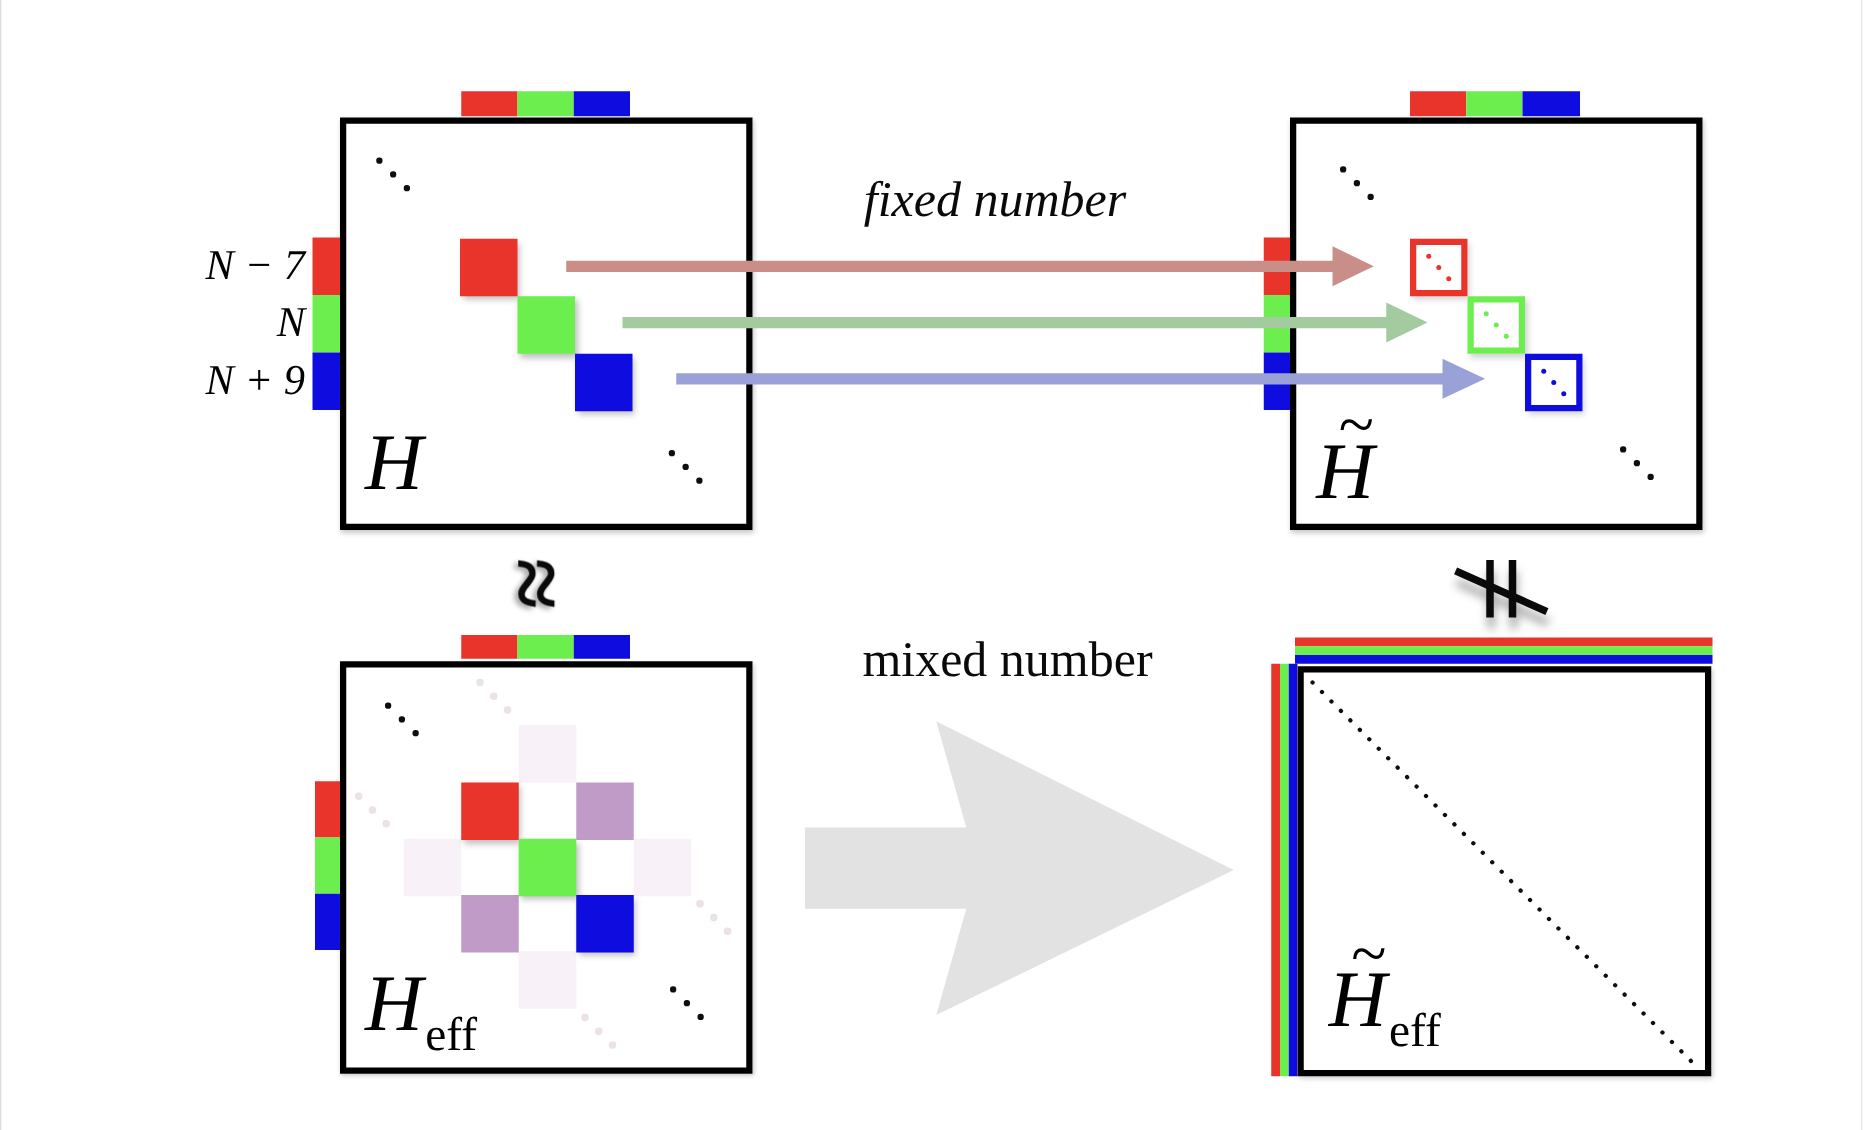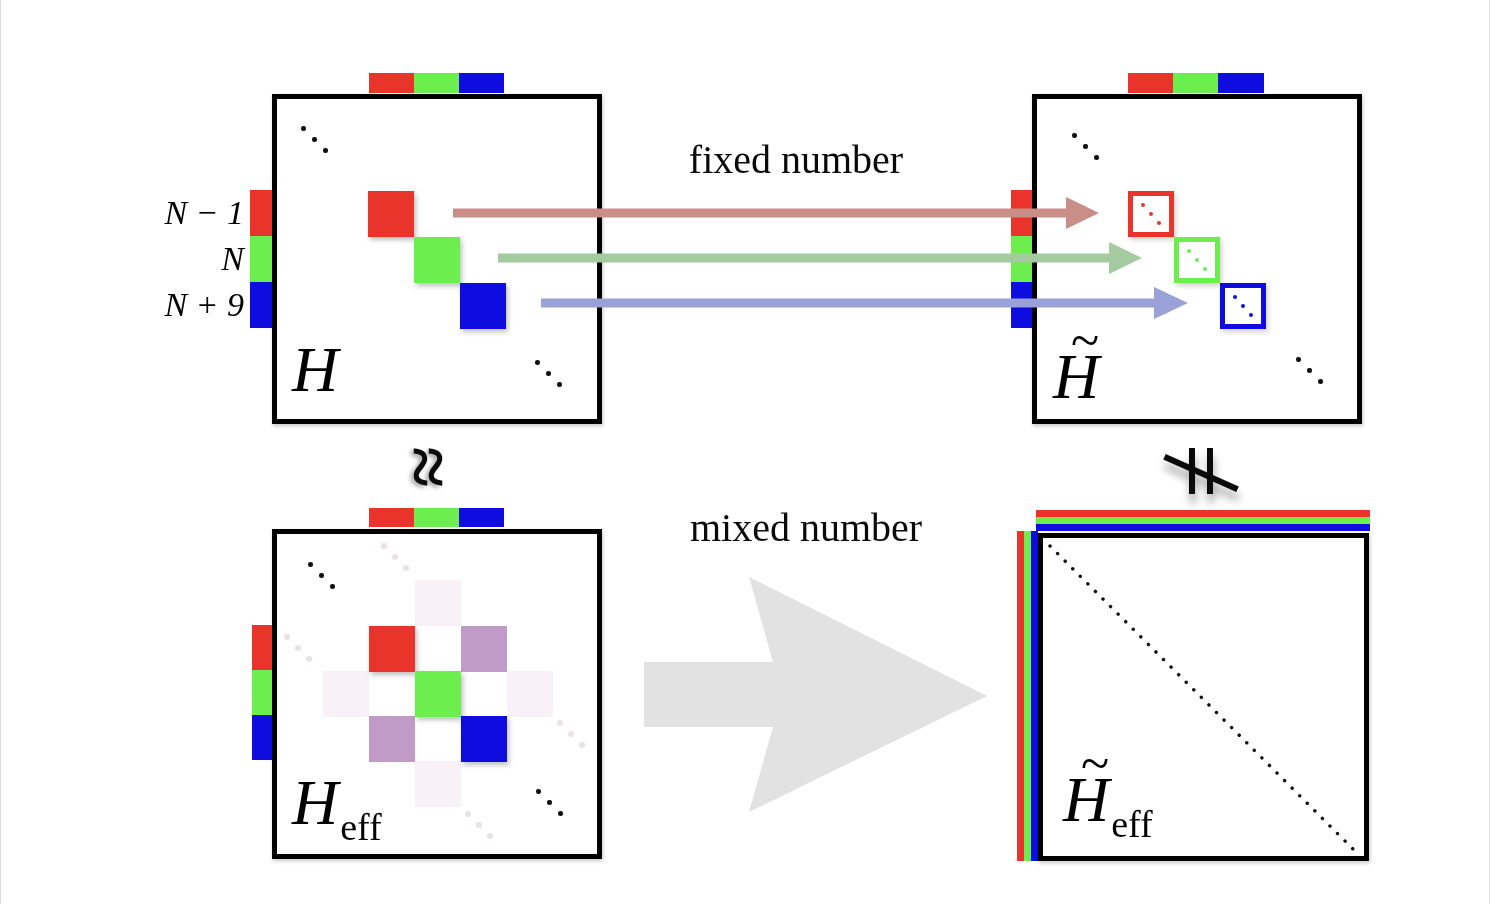--- a/index.html
+++ b/index.html
@@ -73,21 +73,21 @@
       </div>
     <div class="dots3" style="left: 534px; top: 360px; color: rgb(14, 14, 14);">
         <span class="d d1"></span>
         <span class="d d2"></span>
         <span class="d d3"></span>
       </div>
 
     <div class="mat-label" style="left:291px;top:338px;"><span>H</span></div>
   </div>
 
-  <div class="rowlabel" style="left:101px;top:194px;">N − 1</div>
+  <div class="rowlabel" style="left:101px;top:194px;">N − 7</div>
   <div class="rowlabel" style="left:101px;top:240px;">N</div>
   <div class="rowlabel" style="left:101px;top:286px;">N + 9</div>
 
   <div>
     <div class="mbox" style="left:1031px;top:94px;width:330px;height:330px;"></div>
     <div class="band" style="left: 1127px; top: 73px; width: 45px; height: 20px; background-color: rgb(232, 52, 43);"></div>
     <div class="band" style="left: 1172px; top: 73px; width: 45px; height: 20px; background-color: rgb(108, 239, 78);"></div>
     <div class="band" style="left: 1217px; top: 73px; width: 46px; height: 20px; background-color: rgb(14, 12, 223);"></div>
     <div class="band" style="left: 1010px; top: 190px; width: 21px; height: 46px; background-color: rgb(232, 52, 43);"></div>
     <div class="band" style="left: 1010px; top: 236px; width: 21px; height: 46px; background-color: rgb(108, 239, 78);"></div>
@@ -188,21 +188,21 @@
 
     <div class="band" style="left: 1016px; top: 531px; width: 7px; height: 330px; background-color: rgb(232, 52, 43);"></div>
     <div class="band" style="left: 1023px; top: 531px; width: 7px; height: 330px; background-color: rgb(108, 239, 78);"></div>
     <div class="band" style="left: 1030px; top: 531px; width: 7px; height: 330px; background-color: rgb(14, 12, 223);"></div>
     <div class="mbox" style="left:1037px;top:533px;width:331px;height:328px;"></div>
     <div class="mat-label" style="left:1062px;top:768px;">
       <span class="accent">~</span><span>H</span><span class="sub">eff</span>
     </div>
   </div>
 
-  <div class="caption" style="left:630px;top:138px;">fixed number</div>
+  <div class="caption" style="left:630px;top:138px;font-style:italic;">fixed number</div>
   <div class="caption" style="left:640px;top:506px;">mixed number</div>
 
   <div class="approx">≈</div>
   <div class="npar">
     <span class="bar b1"></span>
       <span class="bar b2"></span>
       <span class="slash"></span>
   </div>
 
   <svg class="overlay" width="1490" height="904" viewBox="0 0 1490 904">

